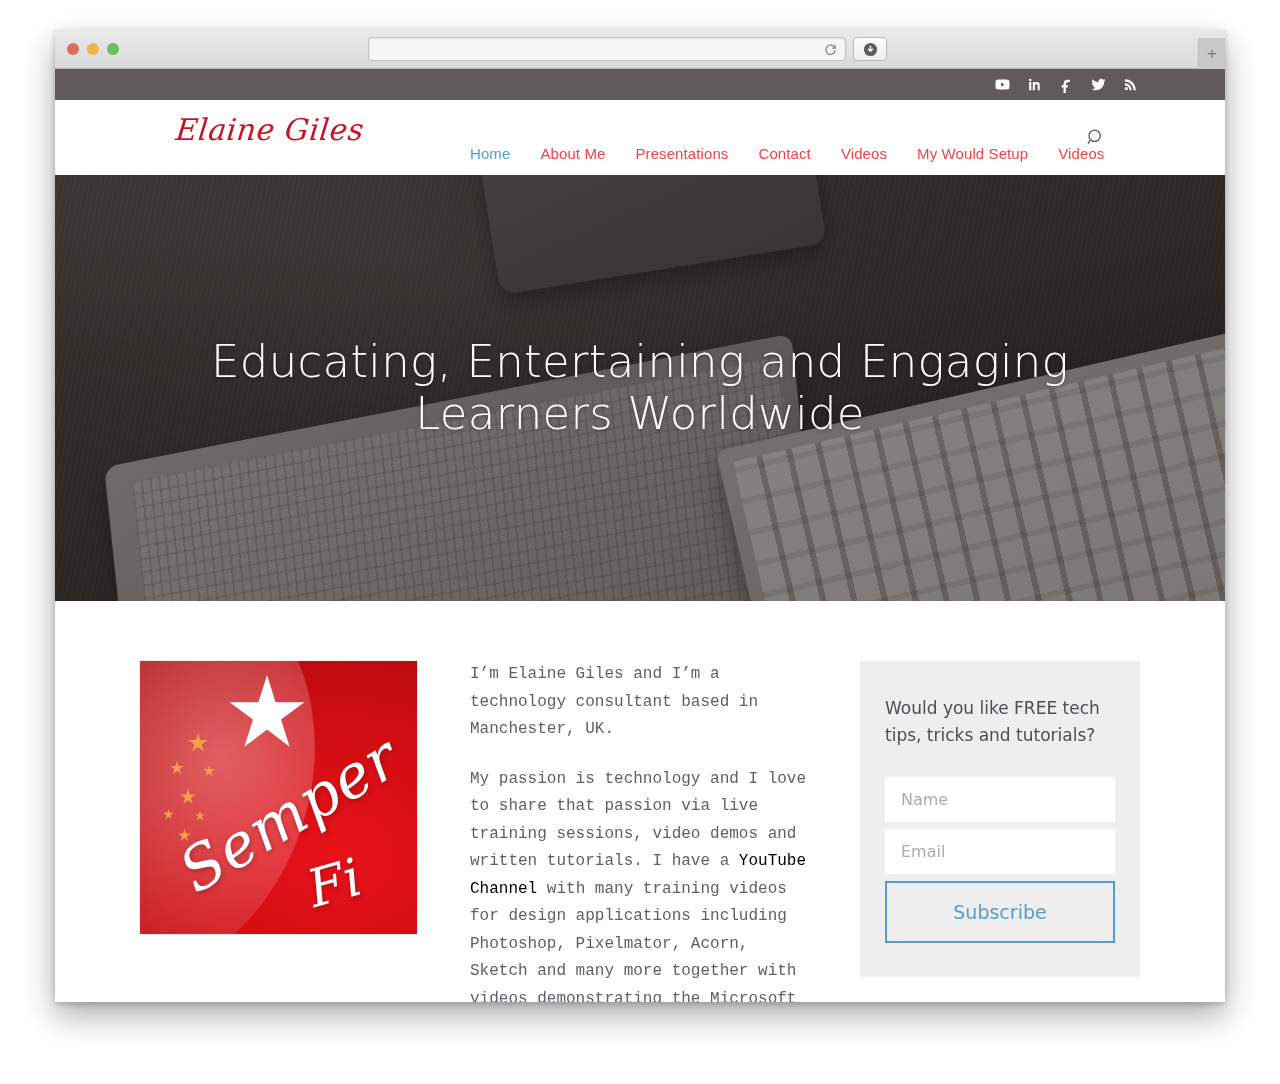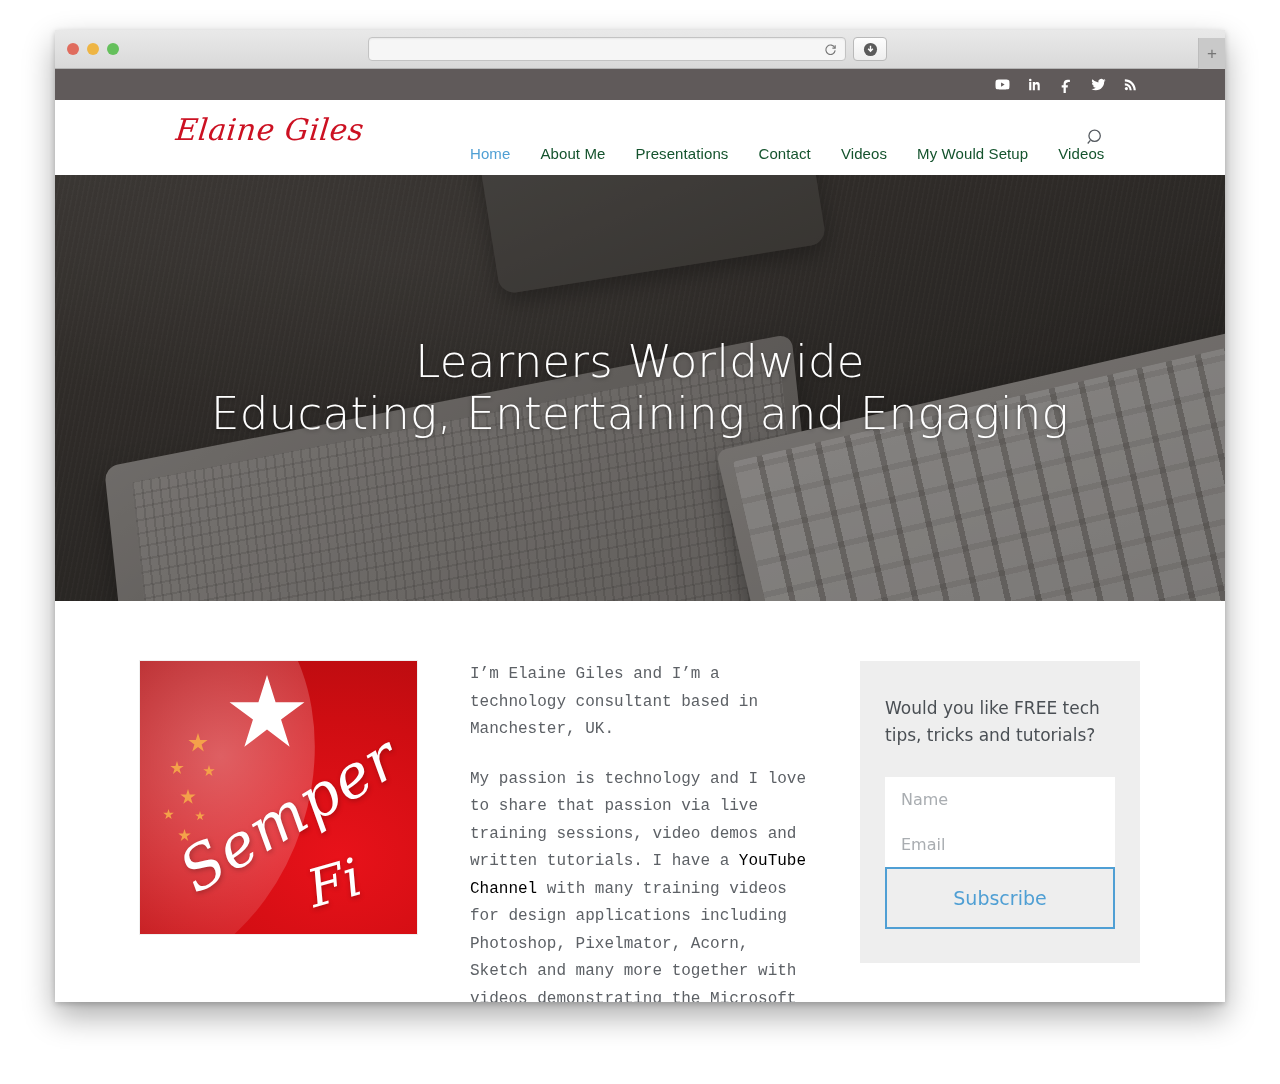--- a/index.html
+++ b/index.html
@@ -153,21 +153,21 @@
     position: absolute;
     left: 415px;
     top: 16px;
     height: 75px;
     display: flex;
     align-items: center;
     gap: 30px;
   }
   .nav-item {
     font-size: 15px;
-    color: #14532d;
+    color: #ef4444;
     letter-spacing: 0.1px;
     white-space: nowrap;
   }
   .nav-item.active { color: #4f9fd4; }
   .search-icon-wrap {
     position: absolute;
     left: 1030px;
     top: 27px;
     width: 22px;
     height: 22px;
@@ -372,21 +372,21 @@
   }
   .field {
     width: 100%;
     height: 45px;
     background: #ffffff;
     border: 0;
     outline: 0;
     padding: 0 16px;
     font-size: 16px;
     color: #555;
-    margin-bottom: 0;
+    margin-bottom: 7px;
     font-family: "DejaVu Sans", sans-serif;
   }
   .field::placeholder { color: #a9adb1; }
   .subscribe-btn {
     width: 100%;
     height: 62px;
     background: #eeeeee;
     border: 2px solid #4f9fd4;
     color: #4f9fd4;
     font-size: 19px;
@@ -482,22 +482,22 @@
 
     <section class="hero">
       <div class="hero-photo">
         <div class="wood-sheen"></div>
         <div class="hero-trackpad"></div>
         <div class="hero-tablet"></div>
         <div class="hero-keyboard"></div>
       </div>
       <div class="hero-overlay"></div>
       <h1 class="hero-title">
+        <span>Educating, Entertaining and Engaging</span>
         <span>Learners Worldwide</span>
-        <span>Educating, Entertaining and Engaging</span>
       </h1>
     </section>
 
     <section class="content">
       <div class="content-inner">
 
         <div class="col-image">
           <div class="semper">
             <div class="semper-sweep"></div>
             <div class="semper-star"></div>

